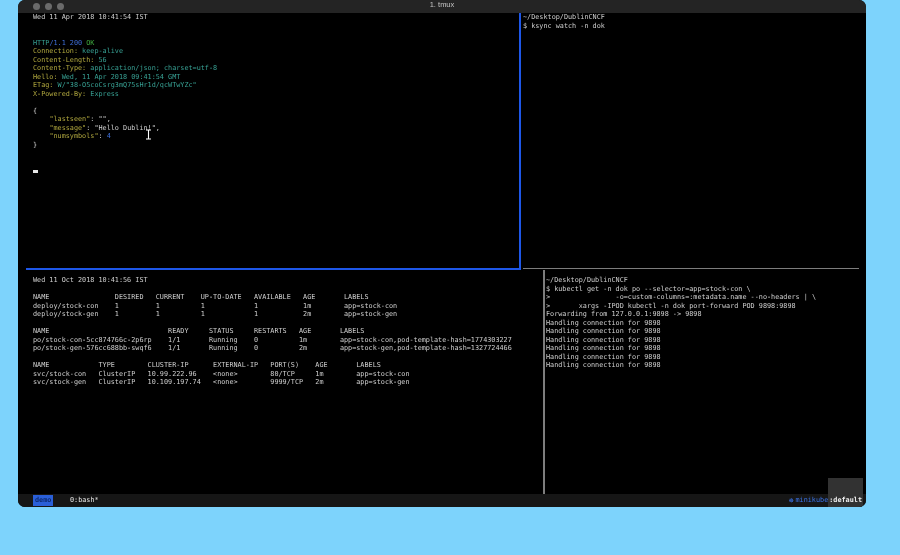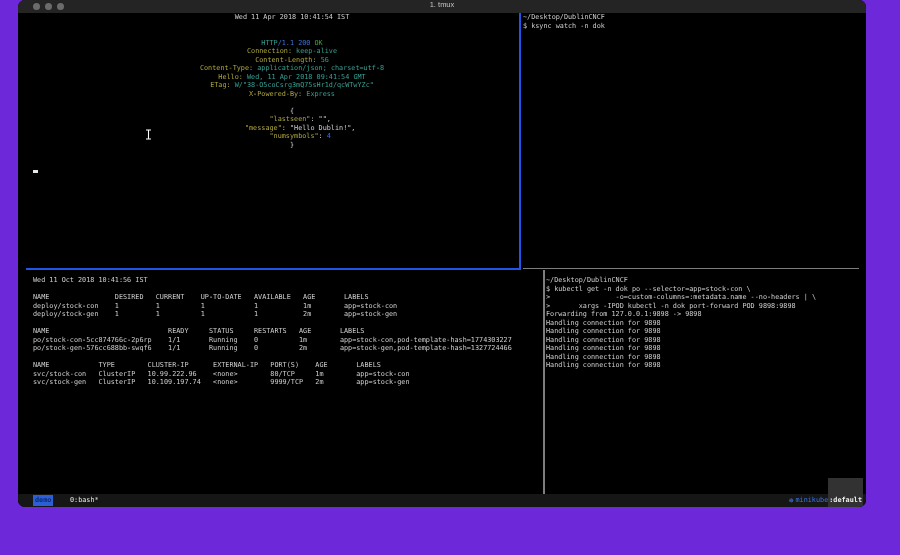--- a/index.html
+++ b/index.html
@@ -1,34 +1,34 @@
 <!DOCTYPE html>
 <html><head>
 <meta charset="utf-8">
 <style>
   html,body{margin:0;padding:0;background:#000;}
-  .screen{position:relative;width:900px;height:555px;background:#6d28d9;overflow:hidden;
+  .screen{position:relative;width:900px;height:555px;background:#7dd3fc;overflow:hidden;
           font-family:"DejaVu Sans Mono",monospace;}
   .window{position:absolute;left:18px;top:0;width:848px;height:507px;background:#000;
           border-radius:7px;overflow:hidden;}
   .titlebar{position:absolute;left:0;top:0;width:100%;height:13px;background:#242424;
             border-bottom:1px solid #0a0a0a;}
   .lights{position:absolute;left:15px;top:3px;display:flex;gap:5px;}
   .light{width:7px;height:7px;border-radius:50%;background:#6b6b6b;}
   .wtitle{width:100%;text-align:center;line-height:13px;color:#c3c3c3;
           font:7.5px "Liberation Sans",sans-serif;}
   .term{position:absolute;left:0;top:13px;width:848px;height:481px;background:#000;}
   .pane{position:absolute;}
   .tline{white-space:pre;height:8.5px;line-height:8.5px;font-size:6.8px;}
   .c-fg{color:#cfcfcf;}
   .c-yl{color:#b0a73e;}
   .c-tl{color:#37a093;}
   .c-bl{color:#3f6fd8;}
   .c-gr{color:#3ea83e;}
-  #p-tl{left:32px;top:0;width:484px;text-align:center;}
+  #p-tl{left:15px;top:0;width:484px;}
   #p-tr{left:505px;top:0;width:340px;}
   #p-bl{left:15px;top:263px;width:505px;}
   #p-br{left:528px;top:263px;width:318px;}
   .vdiv-top{position:absolute;left:501px;top:0;width:2px;height:255px;background:#1e57e8;}
   .hdiv-left{position:absolute;left:8px;top:255px;width:495px;height:2px;background:#1e57e8;}
   .hdiv-right{position:absolute;left:505px;top:255px;width:336px;height:1px;background:#7d7d7d;}
   .vdiv-bottom{position:absolute;left:525px;top:257px;width:2px;height:224px;background:#7d7d7d;}
   .blockcursor{position:absolute;left:15px;top:157px;width:4.5px;height:2.5px;background:#e8e8e8;}
   .ibeam{position:absolute;left:127px;top:112px;}
   .statusbar{position:absolute;left:0;top:494px;width:100%;height:13px;background:#161616;

